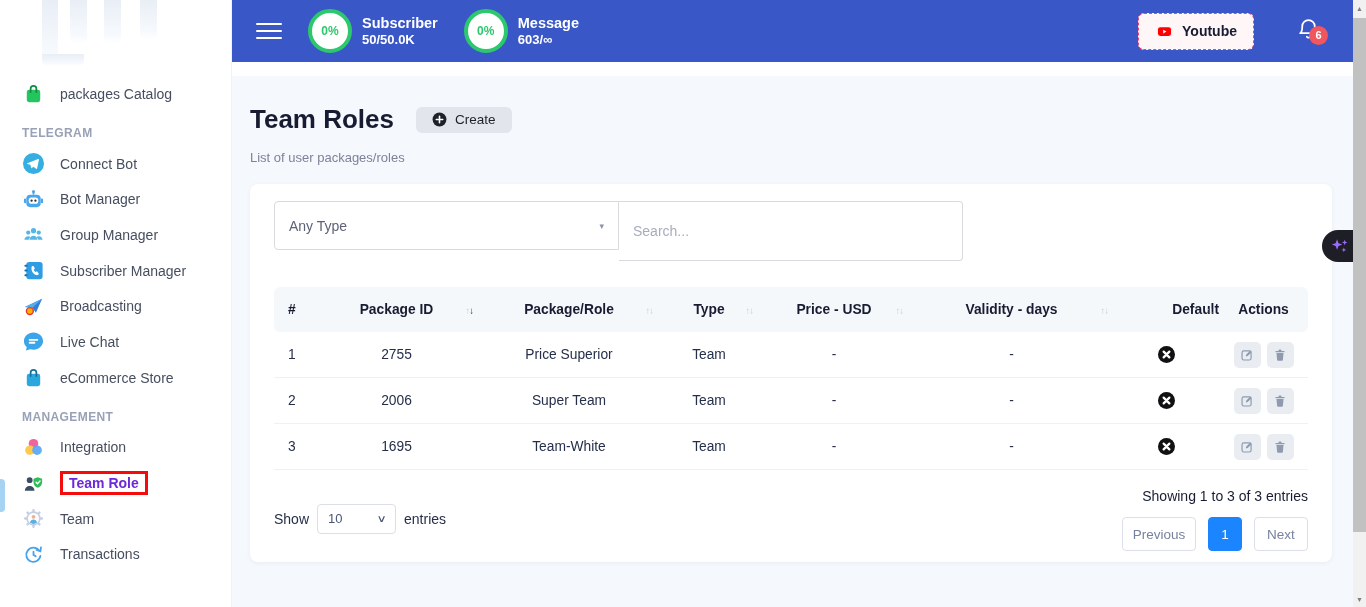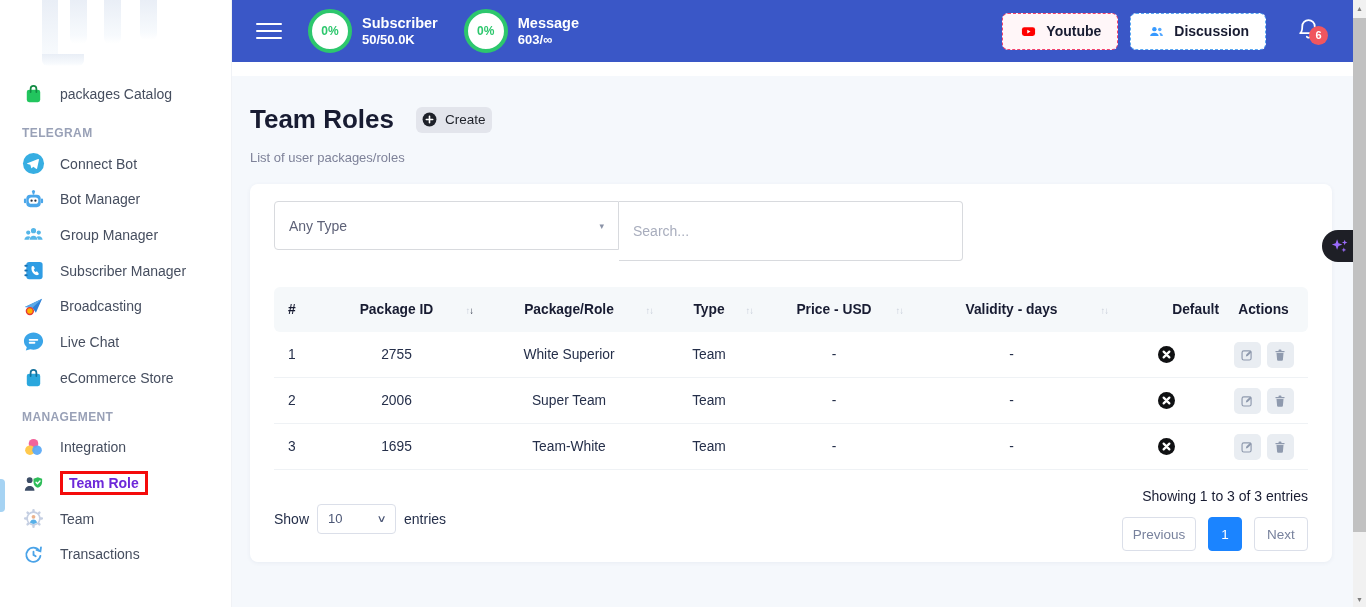--- a/index.html
+++ b/index.html
@@ -41,21 +41,21 @@
   .pill-btn { display:flex; align-items:center; gap:8px; height:37px; padding:0 16px; border-radius:6px; font-size:14px; font-weight:bold; color:#181c32; cursor:pointer; background:#fff; }
   .yt { border:1.6px dashed #f1416c; background:#fff6f8; margin-right:12px; }
   .disc { border:1.6px dashed #58a7f3; }
   .bell-wrap { position:relative; margin-left:30px; margin-right:8px; cursor:pointer; }
   .bell-wrap svg { width:25px; height:25px; }
   .badge { position:absolute; top:9px; left:13px; min-width:19px; height:19px; border-radius:50%; background:#f0565e; color:#fff; font-size:11px; font-weight:bold; display:flex; align-items:center; justify-content:center; }
 
   
   .page-head { position:absolute; left:18px; top:28px; display:flex; align-items:center; gap:22px; }
   .page-title { font-size:26px; font-weight:bold; color:#181c32; }
-  .create-btn { display:flex; align-items:center; gap:8px; height:26px; padding:0 6px; background:#e3e5ec; border:none; border-radius:6px; font-size:13.5px; color:#1e2129; cursor:pointer; font-family:inherit; }
+  .create-btn { display:flex; align-items:center; gap:8px; height:26px; padding:0 16px; background:#e3e5ec; border:none; border-radius:6px; font-size:13.5px; color:#1e2129; cursor:pointer; font-family:inherit; }
   .page-sub { position:absolute; left:18px; top:74px; font-size:13px; color:#7e8299; }
 
   
   .card { position:absolute; left:18px; top:108px; width:1082px; height:378px; background:#fff; border-radius:8px; box-shadow:0 1px 4px rgba(76,87,125,.07); padding:17px 24px 0 24px; }
   .filter-row { display:flex; }
   .type-select { width:345px; height:49px; border:1px solid #d8dade; border-radius:4px 0 0 4px; display:flex; align-items:center; padding:0 14px; font-size:14px; color:#5e6278; cursor:pointer; background:#fff; }
   .type-select .caret { margin-left:auto; font-size:9px; color:#8b93a7; }
   .search-input { width:344px; height:60px; border:1px solid #d8dade; border-left:none; border-radius:0 4px 4px 0; padding:0 14px; font-size:14px; color:#5e6278; font-family:inherit; outline:none; }
   .search-input::placeholder { color:#a8adbd; }
 
@@ -245,29 +245,20 @@
     </div>
   </div>
 
   <div class="top-right">
     <button class="pill-btn yt">
       <svg viewBox="0 0 24 24" width="19" height="15">
           <rect x="1.5" y="5" width="21" height="14" rx="3.8" fill="#ff0000"></rect>
           <path d="M10 9l5.2 3L10 15z" fill="#fff"></path>
         </svg>
       <span>Youtube</span>
-    </button>
-    <button class="pill-btn disc">
-      <svg viewBox="0 0 24 24" width="19" height="17" fill="#3699ff">
-          <circle cx="9" cy="8.7" r="3.1"></circle>
-          <path d="M3 18.5c0-3 2.6-4.8 6-4.8s6 1.8 6 4.8H3z"></path>
-          <circle cx="16.6" cy="9.3" r="2.5" opacity=".85"></circle>
-          <path d="M16 13.7c3 .2 5 1.9 5 4.8h-3.4" opacity=".85"></path>
-        </svg>
-      <span>Discussion</span>
     </button>
     <div class="bell-wrap">
       <svg viewBox="0 0 24 24" fill="none" stroke="#fff" stroke-width="1.7" stroke-linecap="round" stroke-linejoin="round">
           <path d="M18 9a6 6 0 1 0-12 0c0 5.2-2 6.5-2 6.5h16S18 14.2 18 9"></path>
           <path d="M10.4 19a1.9 1.9 0 0 0 3.2 0"></path>
         </svg>
       <span class="badge">6</span>
     </div>
   </div>
 </header>
@@ -310,21 +301,21 @@
         <div class="th c5"><span>Validity - days</span>
           <span class="sort"><span class="up">↑</span><span class="dn">↓</span></span></div>
         <div class="th c6"><span>Default</span>
           <span class="sort"><span class="up">↑</span><span class="dn">↓</span></span></div>
         <div class="th c7">Actions</div>
       </div>
 
       <div class="tr row">
         <div class="td c0">1</div>
         <div class="td c1">2755</div>
-        <div class="td c2">White Superior</div>
+        <div class="td c2">Price Superior</div>
         <div class="td c3">Team</div>
         <div class="td c4">-</div>
         <div class="td c5">-</div>
         <div class="td c6">
             <span class="x-ico">
               <svg viewBox="0 0 16 16">
                 <circle cx="8" cy="8" r="8" fill="#101113"></circle>
                 <path d="M5.3 5.3l5.4 5.4M10.7 5.3l-5.4 5.4" stroke="#fff" stroke-width="2.1" stroke-linecap="round"></path>
               </svg>
             </span>

